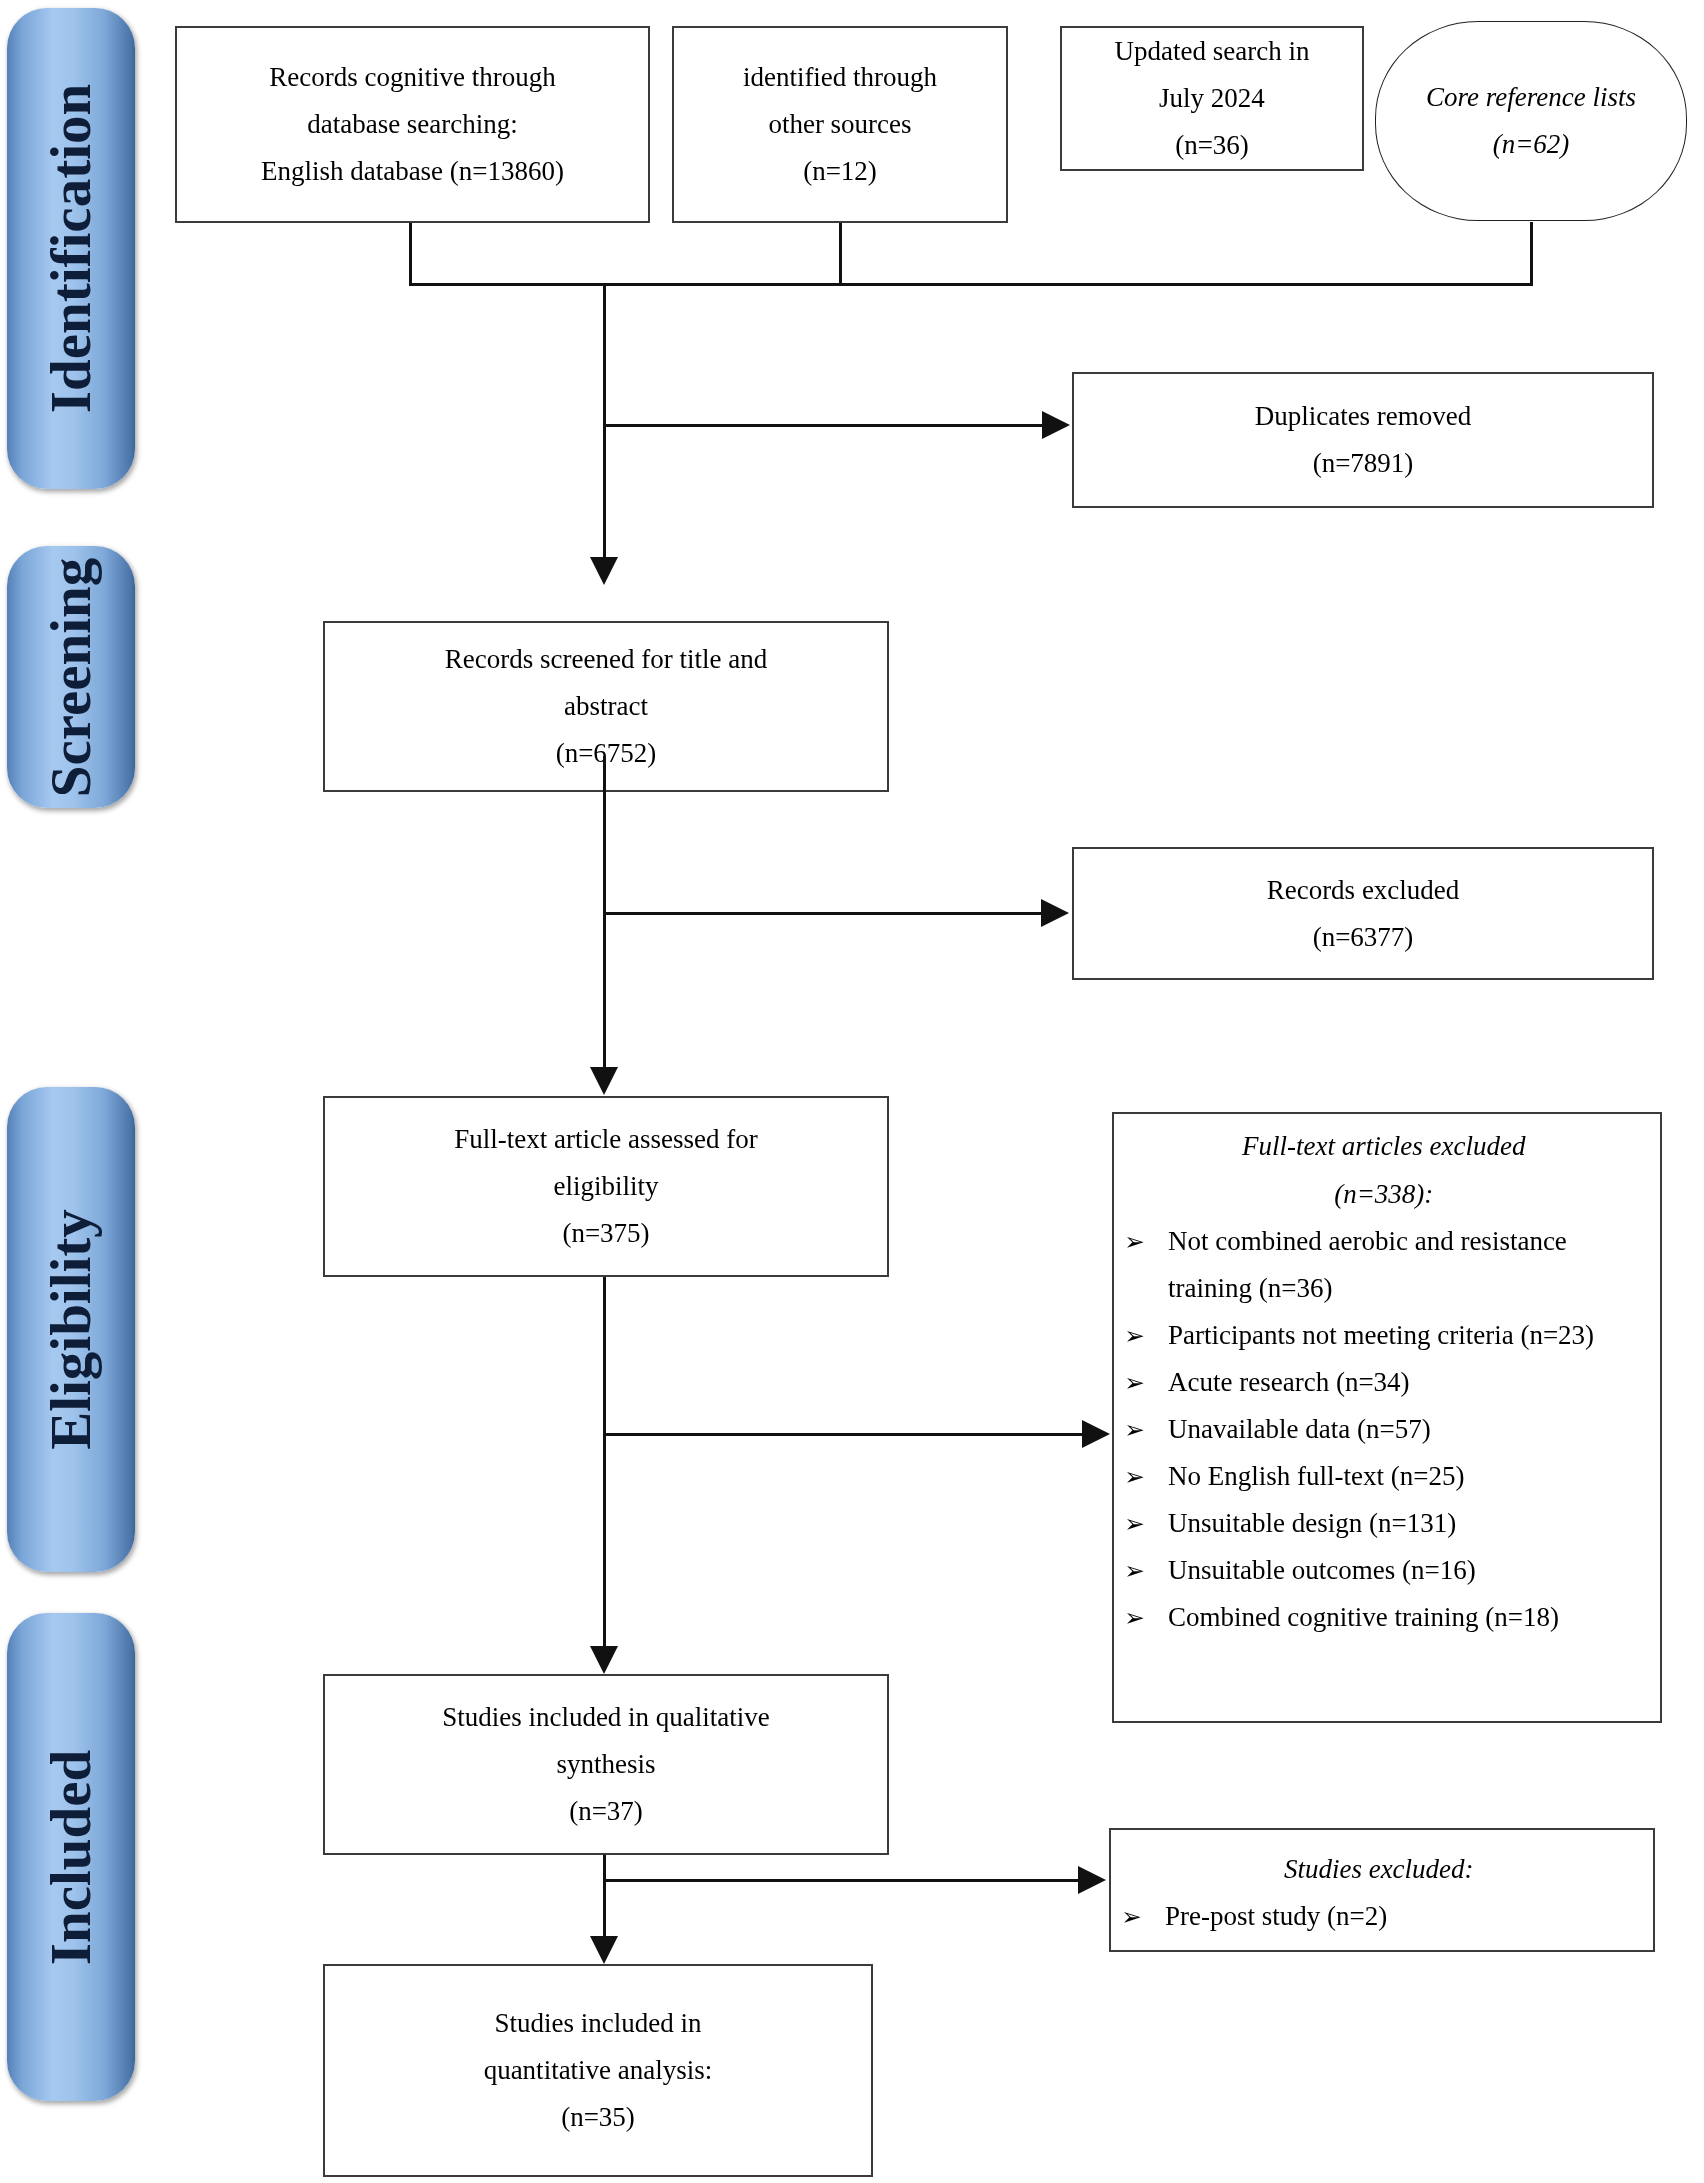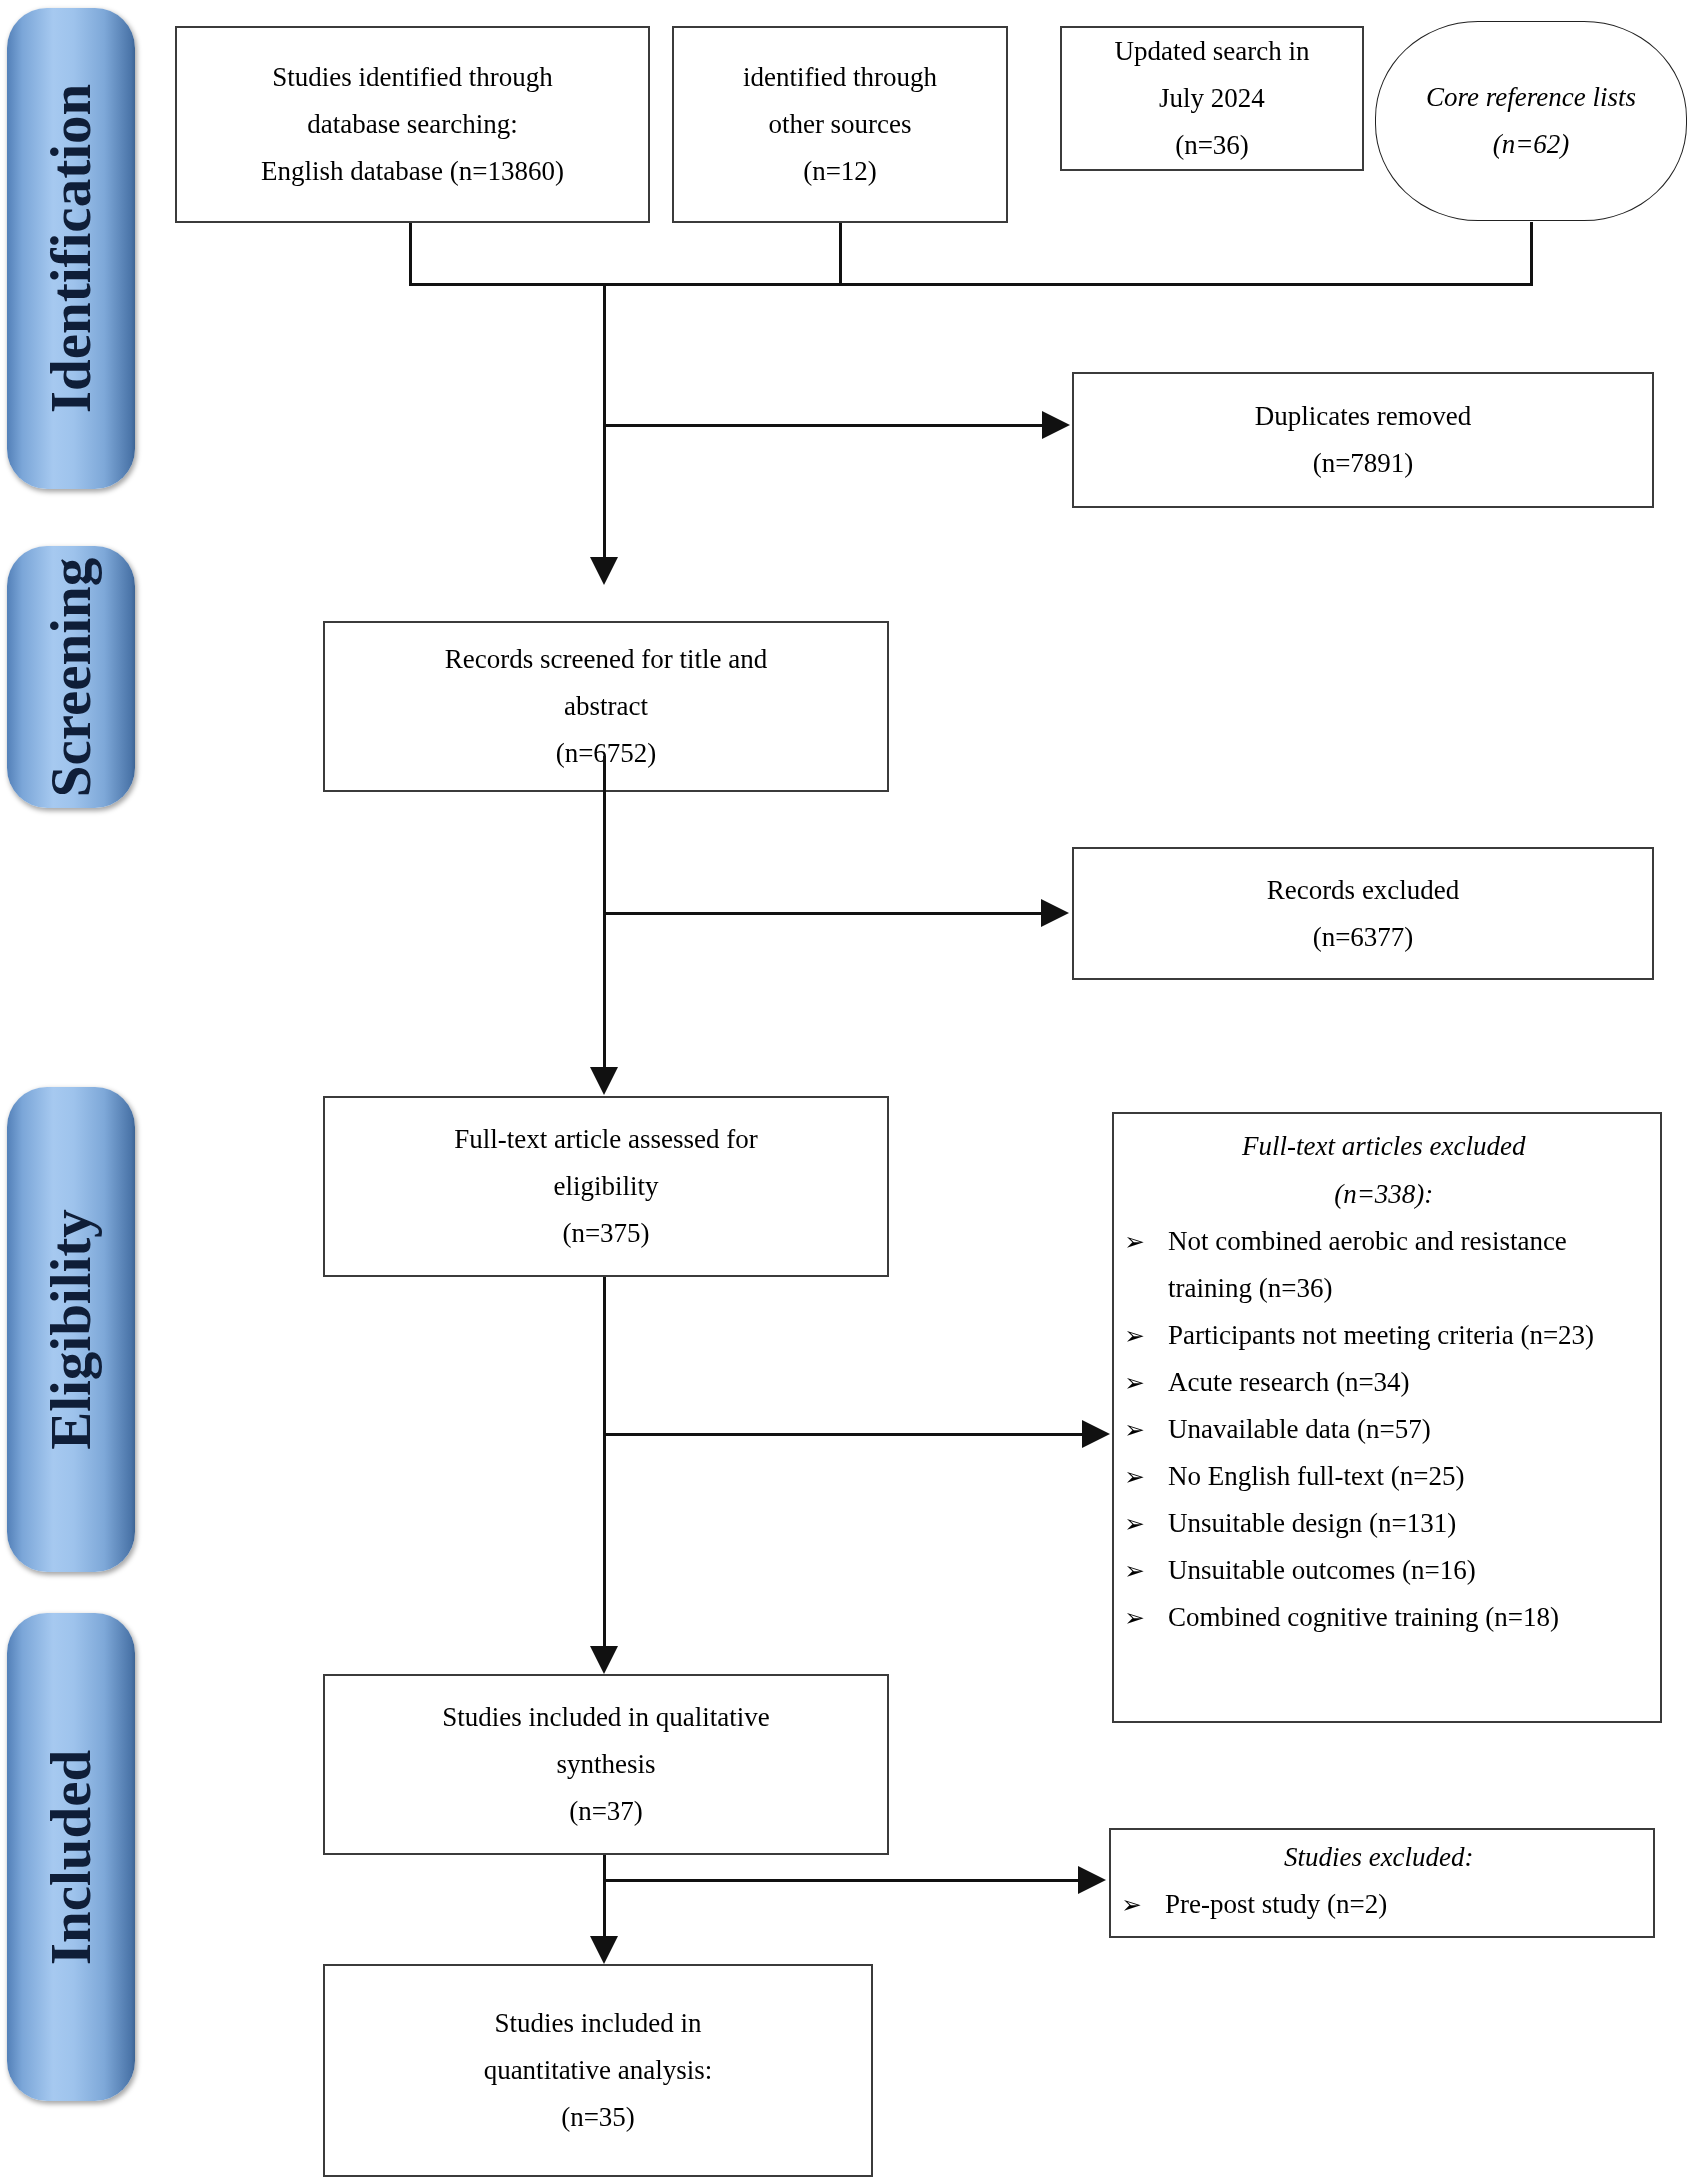--- a/index.html
+++ b/index.html
@@ -95,21 +95,21 @@
     <span>Screening</span>
   </div>
   <div class="stage" style="top:1087px;height:485px;">
     <span>Eligibility</span>
   </div>
   <div class="stage" style="top:1613px;height:488px;">
     <span>Included</span>
   </div>
 
   <div class="fbox" style="left:175px;top:26px;width:475px;height:197px;">
-    <div class="ln">Studies identified through</div>
+    <div class="ln">Records cognitive through</div>
     <div class="ln">database searching:</div>
     <div class="ln">English database (n=13860)</div>
   </div>
 
   <div class="fbox" style="left:672px;top:26px;width:336px;height:197px;">
     <div class="ln">identified through</div>
     <div class="ln">other sources</div>
     <div class="ln">(n=12)</div>
   </div>
 
@@ -185,21 +185,21 @@
     <div class="ln">Studies included in qualitative</div>
     <div class="ln">synthesis</div>
     <div class="ln">(n=37)</div>
   </div>
 
   <div class="line" style="left:603px;top:1855px;width:2.6px;height:81px;"></div>
   <div class="arrow-down" style="left:590px;top:1936px;"></div>
   <div class="line" style="left:603px;top:1879px;width:476px;height:2.6px;"></div>
   <div class="arrow-right" style="left:1078px;top:1866px;"></div>
 
-  <div class="listbox" style="left:1109px;top:1828px;width:546px;height:110px;padding-top:3px;">
+  <div class="listbox" style="left:1109px;top:1828px;width:546px;height:124px;padding-top:15px;">
     <div class="title">Studies excluded:</div>
     <ul>
       <li><span class="bullet">➢</span><span>Pre-post study (n=2)</span></li>
     </ul>
   </div>
 
   <div class="fbox" style="left:323px;top:1964px;width:550px;height:213px;">
     <div class="ln">Studies included in</div>
     <div class="ln">quantitative analysis:</div>
     <div class="ln">(n=35)</div>

